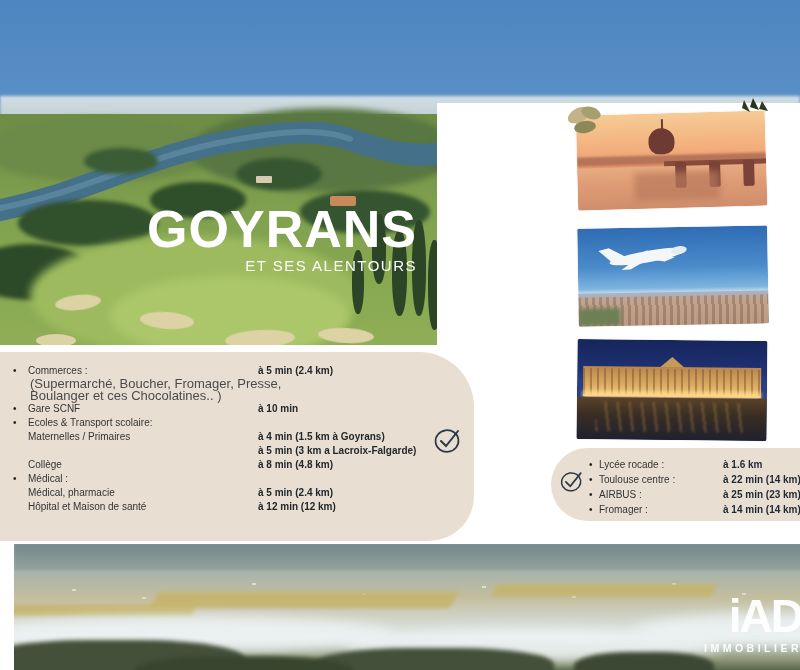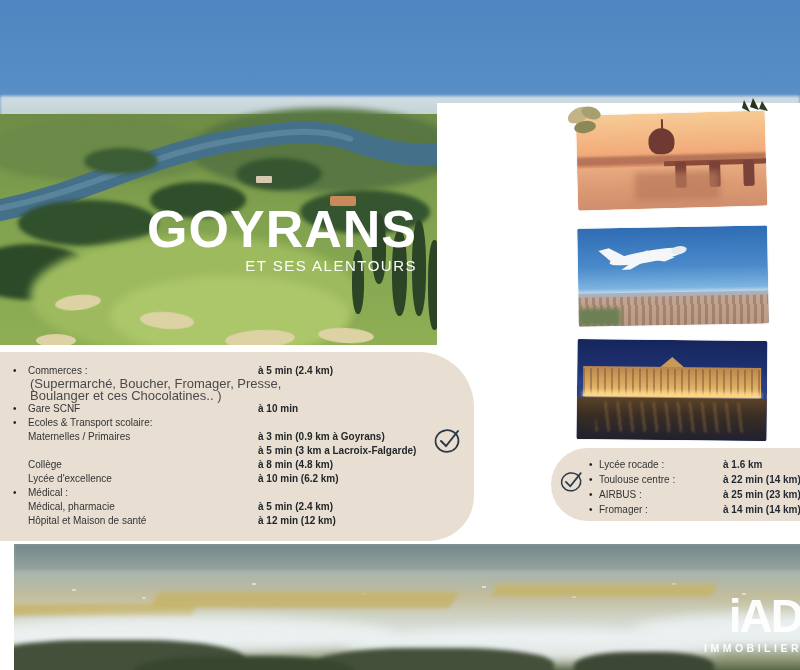--- a/index.html
+++ b/index.html
@@ -221,24 +221,23 @@
     <div class="p3-streak"></div>
   </div>
 
   <div class="infobox box-left">
     <div class="rows" id="amenities-rows">
         <div class="row"><span class="bullet">•</span><span class="lbl">Commerces :</span><span class="time">à 5 min (2.4 km)</span></div>
         <div class="row sub"><span class="lbl">(Supermarché, Boucher, Fromager, Presse,</span></div>
         <div class="row sub"><span class="lbl">Boulanger et ces Chocolatines.. )</span></div>
         <div class="row"><span class="bullet">•</span><span class="lbl">Gare SCNF</span><span class="time">à 10 min</span></div>
         <div class="row"><span class="bullet">•</span><span class="lbl">Ecoles &amp; Transport scolaire:</span></div>
-        <div class="row"><span class="lbl">Maternelles / Primaires</span><span class="time">à 3 min (0.9 km à Goyrans)</span></div>
+        <div class="row"><span class="lbl">Maternelles / Primaires</span><span class="time">à 4 min (1.5 km à Goyrans)</span></div>
         <div class="row"><span class="lbl"></span><span class="time">à 5 min (3 km a Lacroix-Falgarde)</span></div>
         <div class="row"><span class="lbl">Collège</span><span class="time">à 8 min (4.8 km)</span></div>
-        <div class="row"><span class="lbl">Lycée d'excellence</span><span class="time">à 10 min (6.2 km)</span></div>
         <div class="row"><span class="bullet">•</span><span class="lbl">Médical :</span></div>
         <div class="row"><span class="lbl">Médical, pharmacie</span><span class="time">à 5 min (2.4 km)</span></div>
         <div class="row"><span class="lbl">Hôpital et Maison de santé</span><span class="time">à 12 min (12 km)</span></div>
       </div>
   </div>
   <svg class="check check-left" viewBox="0 0 32 32">
     <ellipse cx="15" cy="17" rx="11.5" ry="10.8" transform="rotate(-8 15 17)" fill="none" stroke="#2c3845" stroke-width="1.7"></ellipse>
     <path d="M9 17 L14 22 L26 7" fill="none" stroke="#2c3845" stroke-width="2" stroke-linecap="round"></path>
   </svg>
 

